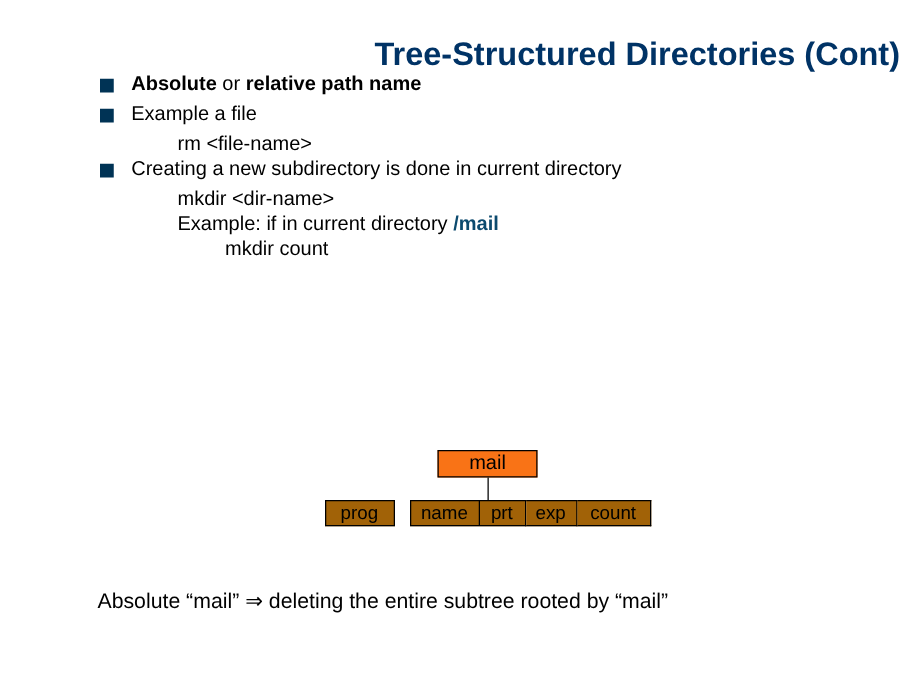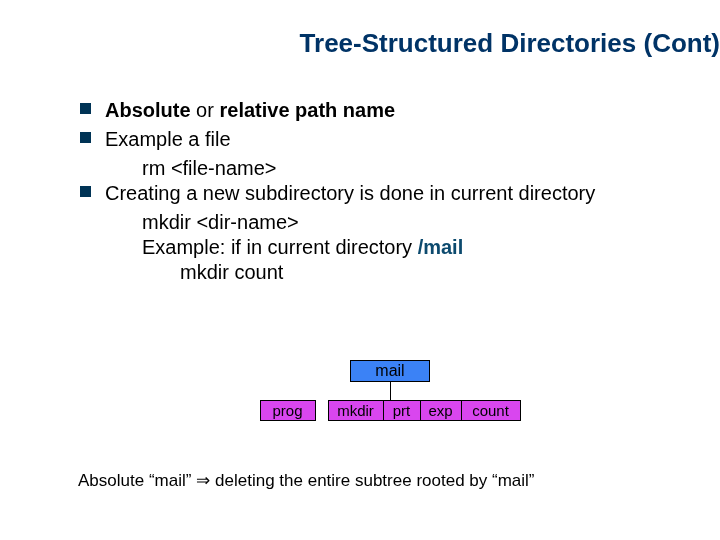--- a/index.html
+++ b/index.html
@@ -14,24 +14,23 @@
   }
   .title {
     color: #003366;
     font-size: 26px;
     font-weight: bold;
     text-align: right;
     padding-top: 28px;
     padding-left: 40px;
   }
   .content {
-    margin-top: 40px;
     margin-left: 80px;
     color: #000;
-    font-size: 20px;
+    font-size: 16px;
   }
   .bullet-row {
     display: flex;
     align-items: flex-start;
     margin-bottom: 6px;
   }
   .sq {
     width: 11px;
     height: 11px;
     background: #003355;
@@ -50,38 +49,38 @@
     top: 360px;
     width: 320px;
   }
   .node-mail {
     border: 1px solid #000;
     text-align: center;
     width: 78px;
     margin: 0 auto;
     font-size: 16px;
     padding: 1px 0;
-    background: #3b82f6;
+    background: #f97316;
   }
   .vline {
     width: 1px;
     height: 18px;
     background: #000;
     margin: 0 auto;
   }
   .row2 {
     display: flex;
     justify-content: center;
   }
   .cell {
     border: 1px solid #000;
     text-align: center;
     font-size: 15px;
     padding: 1px 4px;
-    background: #d946ef;
+    background: #a16207;
   }
   .gap { width: 12px; }
   .prog  { width: 46px; }
   .copy  { width: 46px; border-left: none;}
   .prt   { width: 28px; border-left: none;}
   .exp   { width: 32px; border-left: none;}
   .count { width: 50px; border-left: none;}
 
   .footer {
     position: absolute;
@@ -126,21 +125,21 @@
   <div class="sub1" style="margin-left:100px">mkdir count</div>
 
 </div>
 
 <div class="diagram">
   <div class="node-mail">mail</div>
   <div class="vline"></div>
   <div class="row2">
     <div class="cell prog">prog</div>
     <div class="gap"></div>
-    <div class="cell copy" style="border-left:1px solid #000">mkdir</div>
+    <div class="cell copy" style="border-left:1px solid #000">name</div>
     <div class="cell prt">prt</div>
     <div class="cell exp">exp</div>
     <div class="cell count">count</div>
   </div>
 </div>
 
 <div class="footer">
   <span>Absolute “mail” </span><span class="arrow">⇒</span><span> deleting the entire subtree rooted by “mail”</span>
 </div>
 

